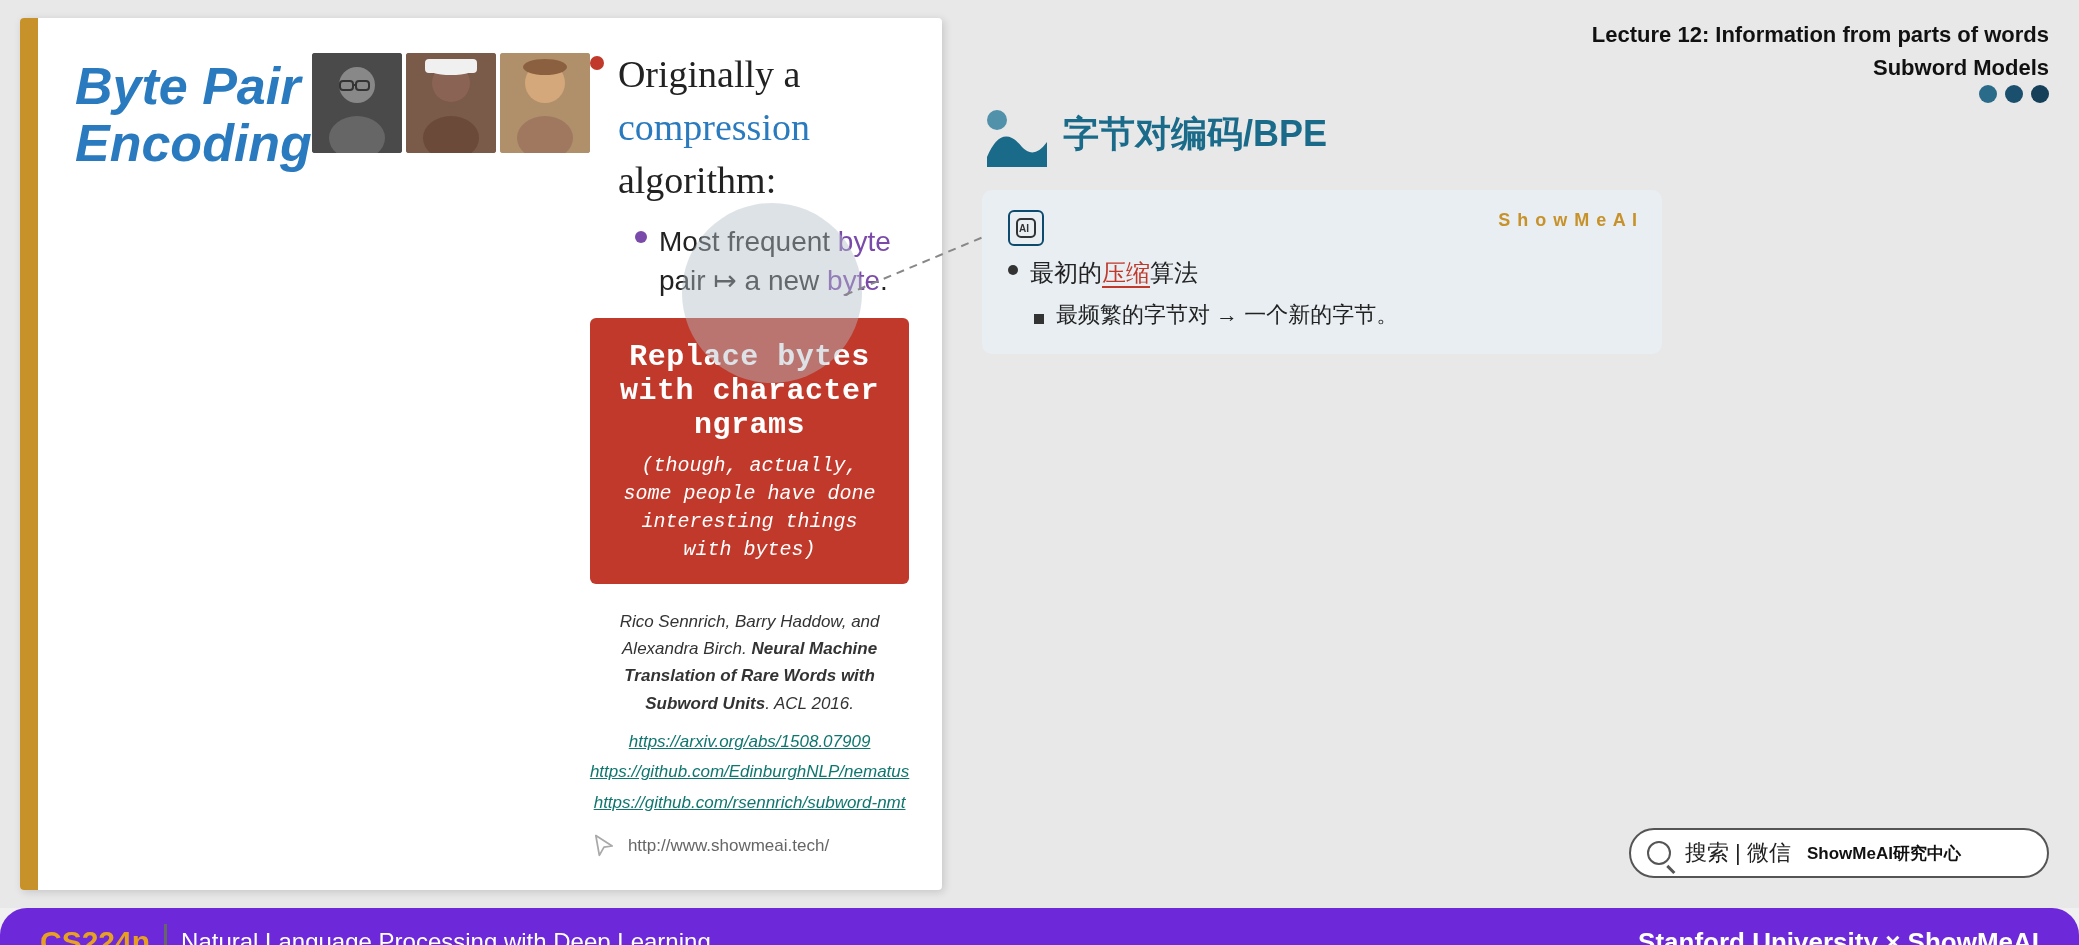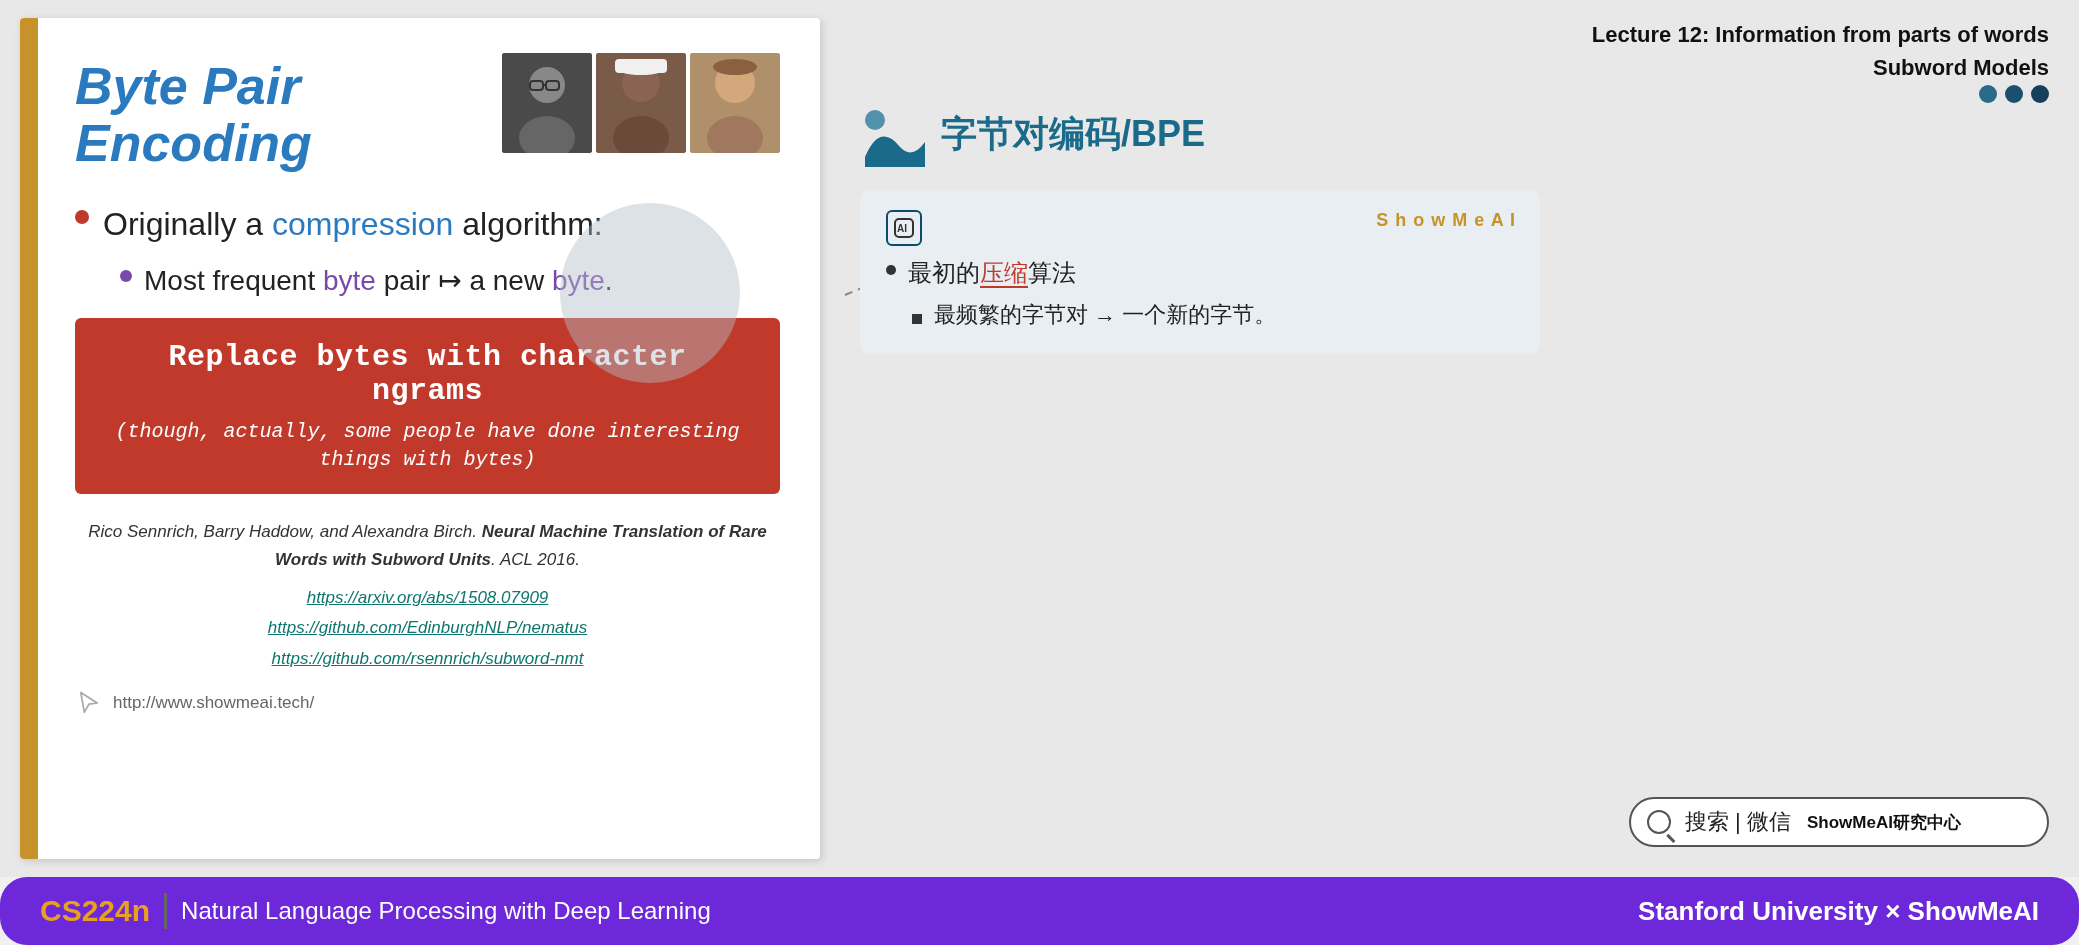--- a/index.html
+++ b/index.html
@@ -14,28 +14,28 @@
     }
 
     .main-content {
       display: flex;
       flex: 1;
       background: #e8e8e8;
     }
 
     
     .slide-panel {
-      width: 800px;
+      width: 922px;
       background: #ffffff;
       margin: 18px 20px 18px 20px;
       border-radius: 4px;
       box-shadow: 2px 2px 8px rgba(0,0,0,0.15);
       position: relative;
       display: flex;
-      flex-direction: column;
+      flex-direction: row;
       padding: 30px 40px 30px 55px;
     }
 
     .slide-left-bar {
       position: absolute;
       left: 0;
       top: 0;
       bottom: 0;
       width: 18px;
       background: #c8922a;
@@ -96,23 +96,24 @@
       width: 14px;
       height: 14px;
       border-radius: 50%;
       background: #c0392b;
       margin-top: 8px;
       margin-right: 14px;
       flex-shrink: 0;
     }
 
     .bullet-text-main {
-      font-size: 32px;
+      font-size: 38px;
       color: #222;
       line-height: 1.4;
+      font-family: Liberation Serif, serif;
     }
 
     .highlight-blue { color: #2a7abf; }
     .highlight-purple { color: #7a4aaa; }
 
     .bullet-sub {
       display: flex;
       align-items: flex-start;
       margin-left: 45px;
       margin-bottom: 18px;

